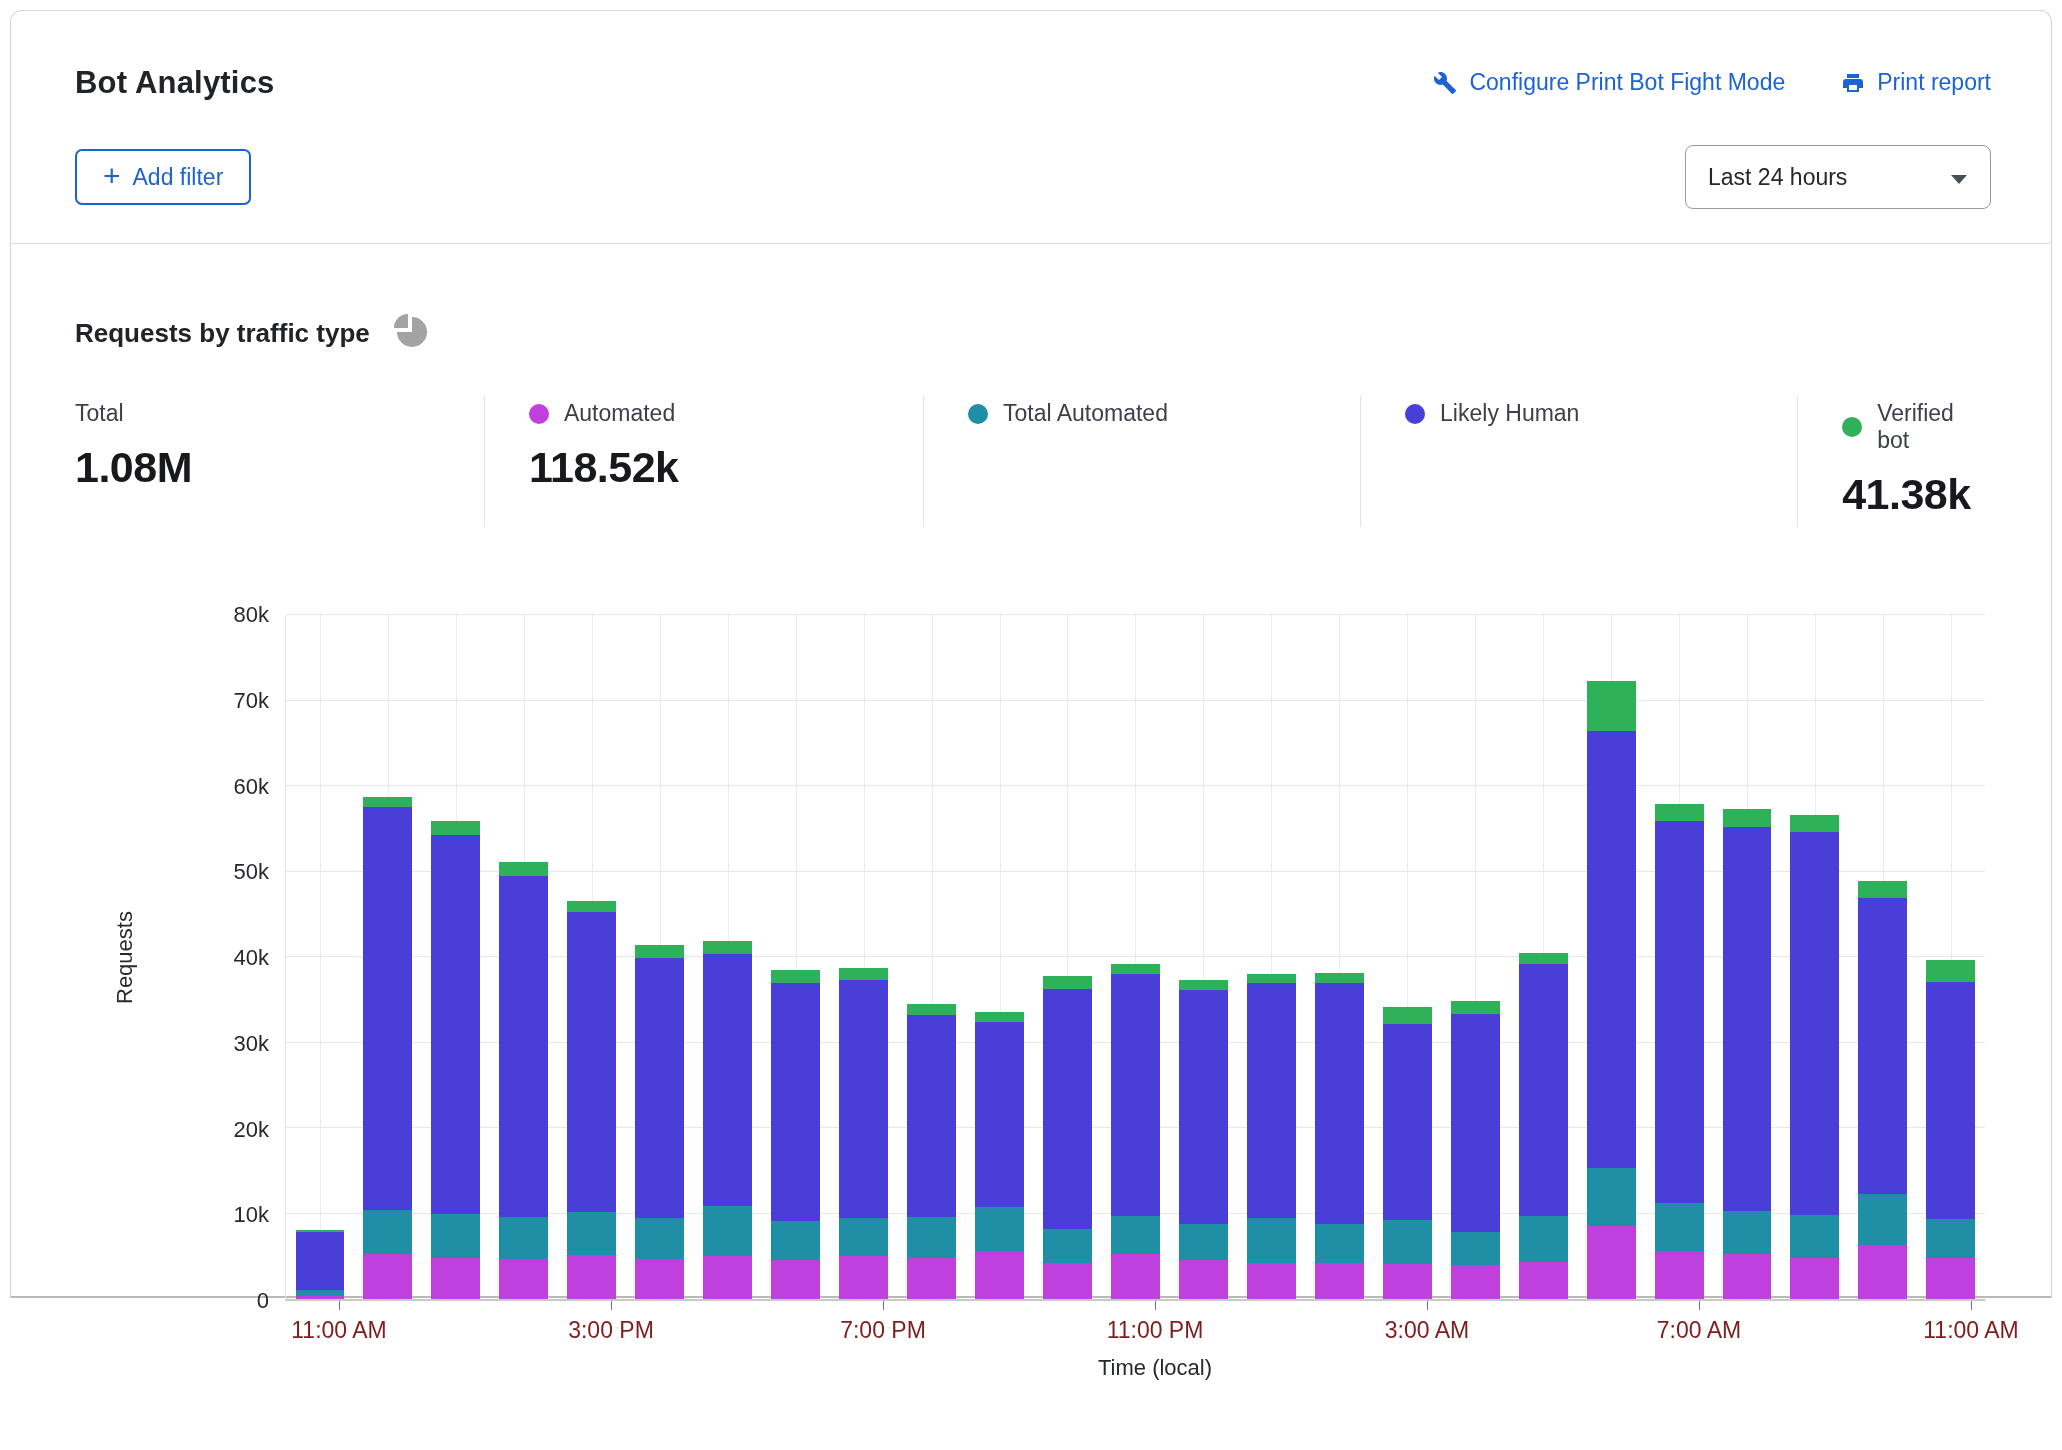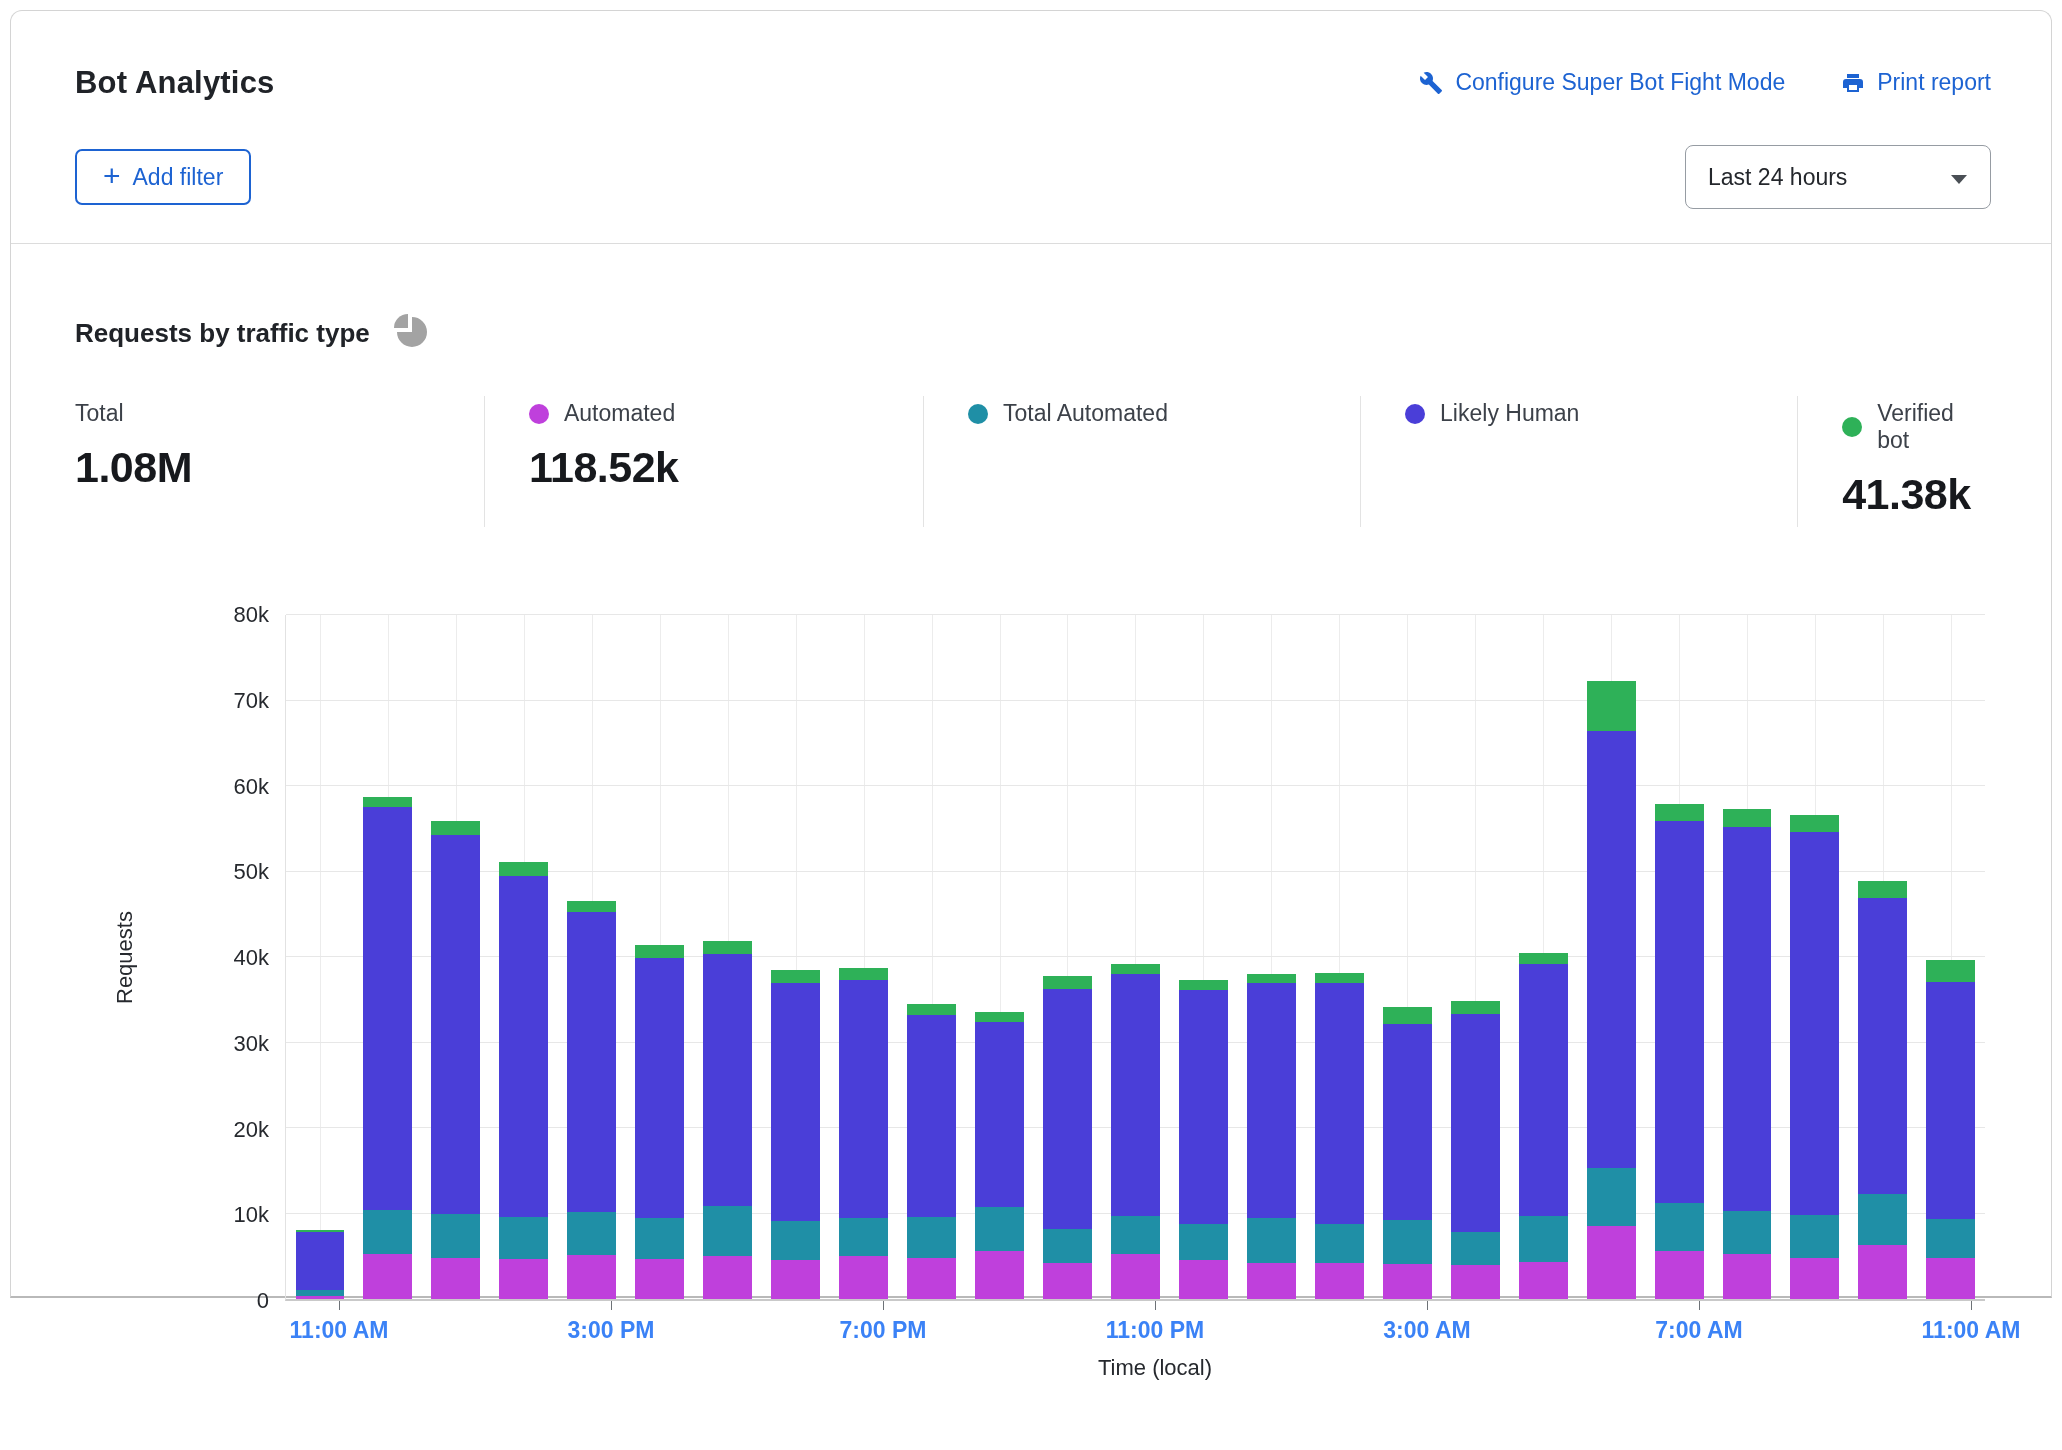--- a/index.html
+++ b/index.html
@@ -55,40 +55,40 @@
   .bars { position:absolute; left:0; right:0; top:0; bottom:0; display:flex; }
   .bar-slot { flex:1; position:relative; display:flex; align-items:flex-end; justify-content:center; }
   .vline { position:absolute; left:50%; top:0; bottom:0; width:1px; background:#ececec; }
   .bar { width:72%; display:flex; flex-direction:column-reverse; position:relative; z-index:2; }
   .seg { width:100%; }
 
   .x-labels { display:flex; margin-left:210px; width:1700px; height:52px; }
   .x-slot { flex:1; position:relative; }
   .x-tick-mark { position:absolute; left:50%; top:0; width:1px; height:9px; background:#6d7277; }
   .x-tick-label { position:absolute; left:50%; top:16px; transform:translateX(-50%);
-    white-space:nowrap; font-size:23px; color:#3b82f6;font-weight:bold; }
+    white-space:nowrap; font-size:23px; color:#7f1d1d; }
   .x-axis-title { margin-left:210px; width:1700px; text-align:center; font-size:22px;
     color:#26292e; margin-top:2px; }
 </style>
 </head>
 <body>
 
 <div class="card">
 
   <div class="card-header">
     <div class="header-row1">
       <div class="page-title">Bot Analytics</div>
       <div class="header-links">
         <div class="hlink">
           <span>
             <svg width="24" height="24" viewBox="0 0 24 24" fill="#1d63d2">
                 <path d="M22.7 19l-9.1-9.1c.9-2.3.4-5-1.5-6.9-2-2-5-2.4-7.4-1.3L9 6 6 9 1.6 4.7C.4 7.1.9 10.1 2.9 12.1c1.9 1.9 4.6 2.4 6.9 1.5l9.1 9.1c.4.4 1 .4 1.4 0l2.3-2.3c.5-.4.5-1.1.1-1.4z"></path>
               </svg>
           </span>
-          <span>Configure Super Bot Fight Mode</span>
+          <span>Configure Print Bot Fight Mode</span>
         </div>
         <div class="hlink">
           <span>
             <svg width="24" height="24" viewBox="0 0 24 24" fill="#1d63d2">
                 <path d="M19 8H5a3 3 0 0 0-3 3v6h4v4h12v-4h4v-6a3 3 0 0 0-3-3zm-3 11H8v-5h8v5zM18 3H6v4h12V3z"></path>
               </svg>
           </span>
           <span>Print report</span>
         </div>
       </div>

